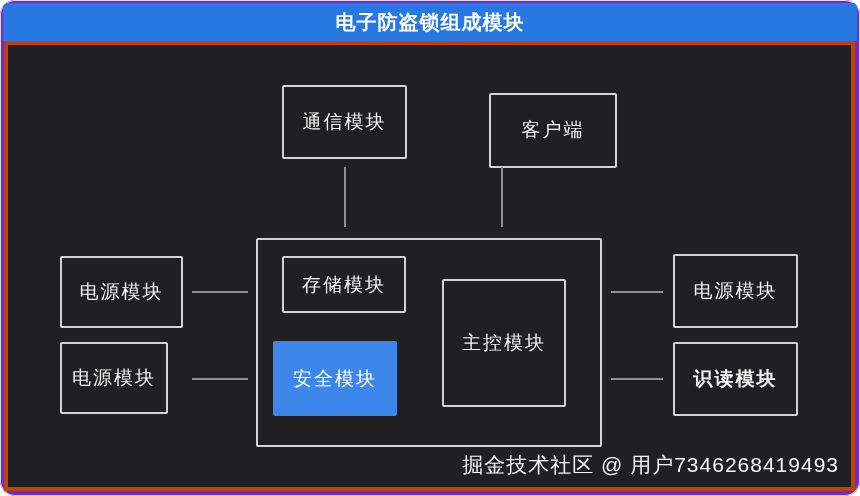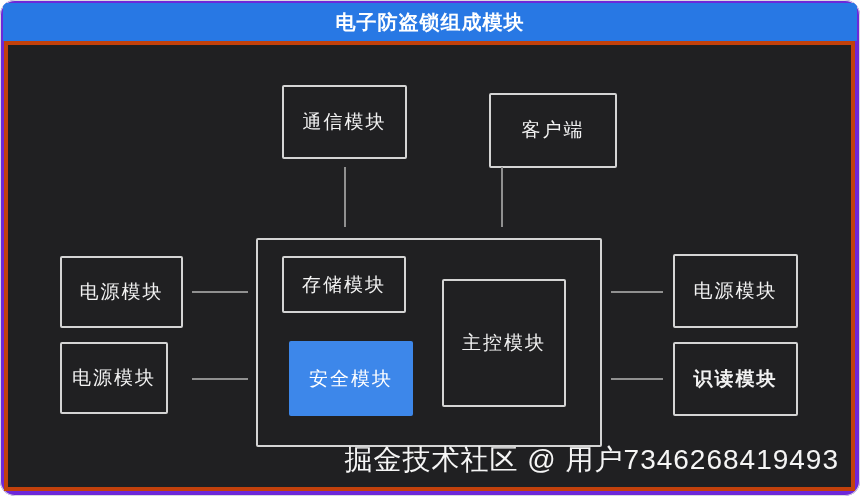--- a/index.html
+++ b/index.html
@@ -44,21 +44,21 @@
   }
   .two-line{
     display:flex;flex-direction:column;align-items:flex-start;gap:6px;
     line-height:1.1;
   }
   .connector{position:absolute;background:var(--line-gray);}
   .connector.v{width:2px;}
   .connector.h{height:2px;}
   .watermark{
     position:absolute;right:12px;bottom:8px;
-    color:#f5f5f5;font-size:28px;letter-spacing:1px;
+    color:#f5f5f5;font-size:21px;letter-spacing:1px;
   }
 </style>
 </head>
 <body>
 
 <div class="frame">
 
   <div class="header">
     <span class="title">电子防盗锁组成模块</span>
   </div>
@@ -82,21 +82,21 @@
     <div class="mbox" style="left:52px;top:297px;width:108px;height:72px;">
       <span>电源模块</span>
     </div>
 
     <div class="mbox container-box" style="left:248px;top:193px;width:346px;height:209px;"></div>
 
     <div class="mbox" style="left:274px;top:211px;width:124px;height:57px;">
       <span>存储模块</span>
     </div>
 
-    <div class="mbox filled" style="left:281px;top:296px;width:124px;height:75px;text-align:right;">
+    <div class="mbox filled" style="left:265px;top:296px;width:124px;height:75px;text-align:right;">
       <span>安全模块</span>
     </div>
 
     <div class="mbox" style="left:434px;top:234px;width:124px;height:128px;">
       <span>主控模块</span>
     </div>
 
     <div class="mbox" style="left:665px;top:209px;width:125px;height:74px;">
       <span>电源模块</span>
     </div>

